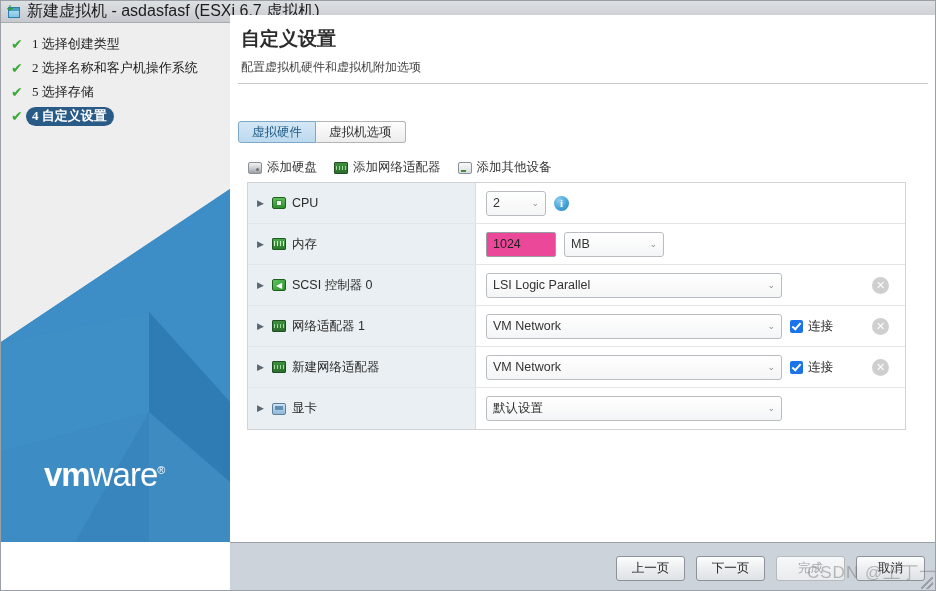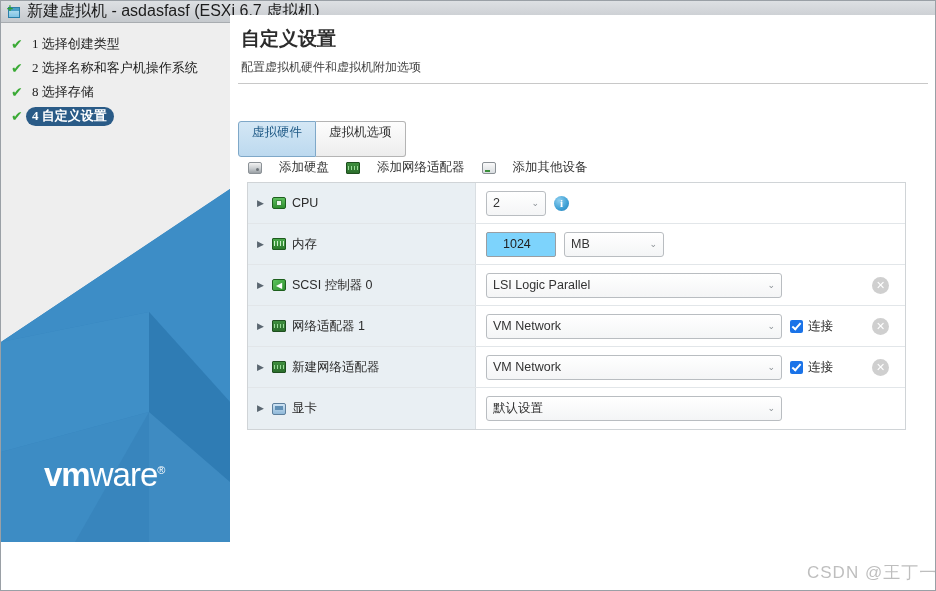--- a/index.html
+++ b/index.html
@@ -181,21 +181,21 @@
   }
 
   
   .tabs {
     position: absolute;
     left: 8px; top: 106px;
     display: flex;
     height: 22px;
   }
   .tab {
-    height: 36px;
+    height: 22px;
     line-height: 21px;
     padding: 0 13px;
     font-size: 12.5px;
     box-sizing: border-box;
     border: 1px solid #b4b4b4;
     background: linear-gradient(to bottom, #fdfdfd 0%, #ededed 100%);
     color: #333333;
     white-space: nowrap;
   }
   .tab:first-child {
@@ -216,21 +216,21 @@
     position: absolute;
     left: 18px; top: 144px;
     display: flex;
     align-items: center;
     gap: 17px;
     font-size: 12.5px;
   }
   .action {
     display: flex;
     align-items: center;
-    gap: 17px;
+    gap: 5px;
     color: #333333;
     white-space: nowrap;
     cursor: default;
   }
 
   
   .ic {
     width: 14px;
     height: 12px;
     flex: 0 0 auto;
@@ -402,22 +402,22 @@
     line-height: 9px;
   }
   .sel-cpu { width: 60px; }
   .sel-mb  { width: 100px; }
   .sel-wide{ width: 296px; }
   .txt {
     width: 70px;
     height: 25px;
     border: 1px solid #999ea3;
     border-radius: 2px;
-    background: #7dd3fc;
-    padding: 0 16px;
+    background: #ec4899;
+    padding: 0 6px;
     display: flex;
     align-items: center;
     box-sizing: border-box;
     font-size: 12.5px;
     color: #222222;
   }
   .infoicon {
     width: 15px; height: 15px;
     border-radius: 50%;
     background: radial-gradient(circle at 35% 30%, #8fd0f0 0%, #3d9fd4 60%, #2a7fb5 100%);
@@ -541,21 +541,21 @@
       <div class="step">
         <span class="check">✔</span>
         <span class="steplabel">1 选择创建类型</span>
       </div>
       <div class="step">
         <span class="check">✔</span>
         <span class="steplabel">2 选择名称和客户机操作系统</span>
       </div>
       <div class="step">
         <span class="check">✔</span>
-        <span class="steplabel">8 选择存储</span>
+        <span class="steplabel">5 选择存储</span>
       </div>
       <div class="step active">
         <span class="check">✔</span>
         <span class="steplabel">4 自定义设置</span>
       </div>
     </div>
 
     <div class="bluepanel">
       <svg width="229" height="390" viewBox="0 0 229 390">
         <polygon points="229,37 229,390 0,390 0,190" fill="#3784bd"></polygon>
@@ -693,16 +693,25 @@
           <div class="sel sel-wide">
             <span>默认设置</span>
             <span class="caret">⌄</span>
           </div>
         </div>
       </div>
 
     </div>
   </div>
 
+  <div class="footer">
+    <div class="footer-buttons">
+      <div class="btn">上一页</div>
+      <div class="btn">下一页</div>
+      <div class="btn disabled">完成</div>
+      <div class="btn">取消</div>
+    </div>
+    <div class="resize-grip"></div>
+  </div>
 
   <div class="watermark">CSDN @王丁一x</div>
 
 </div>
 
 </body></html>

